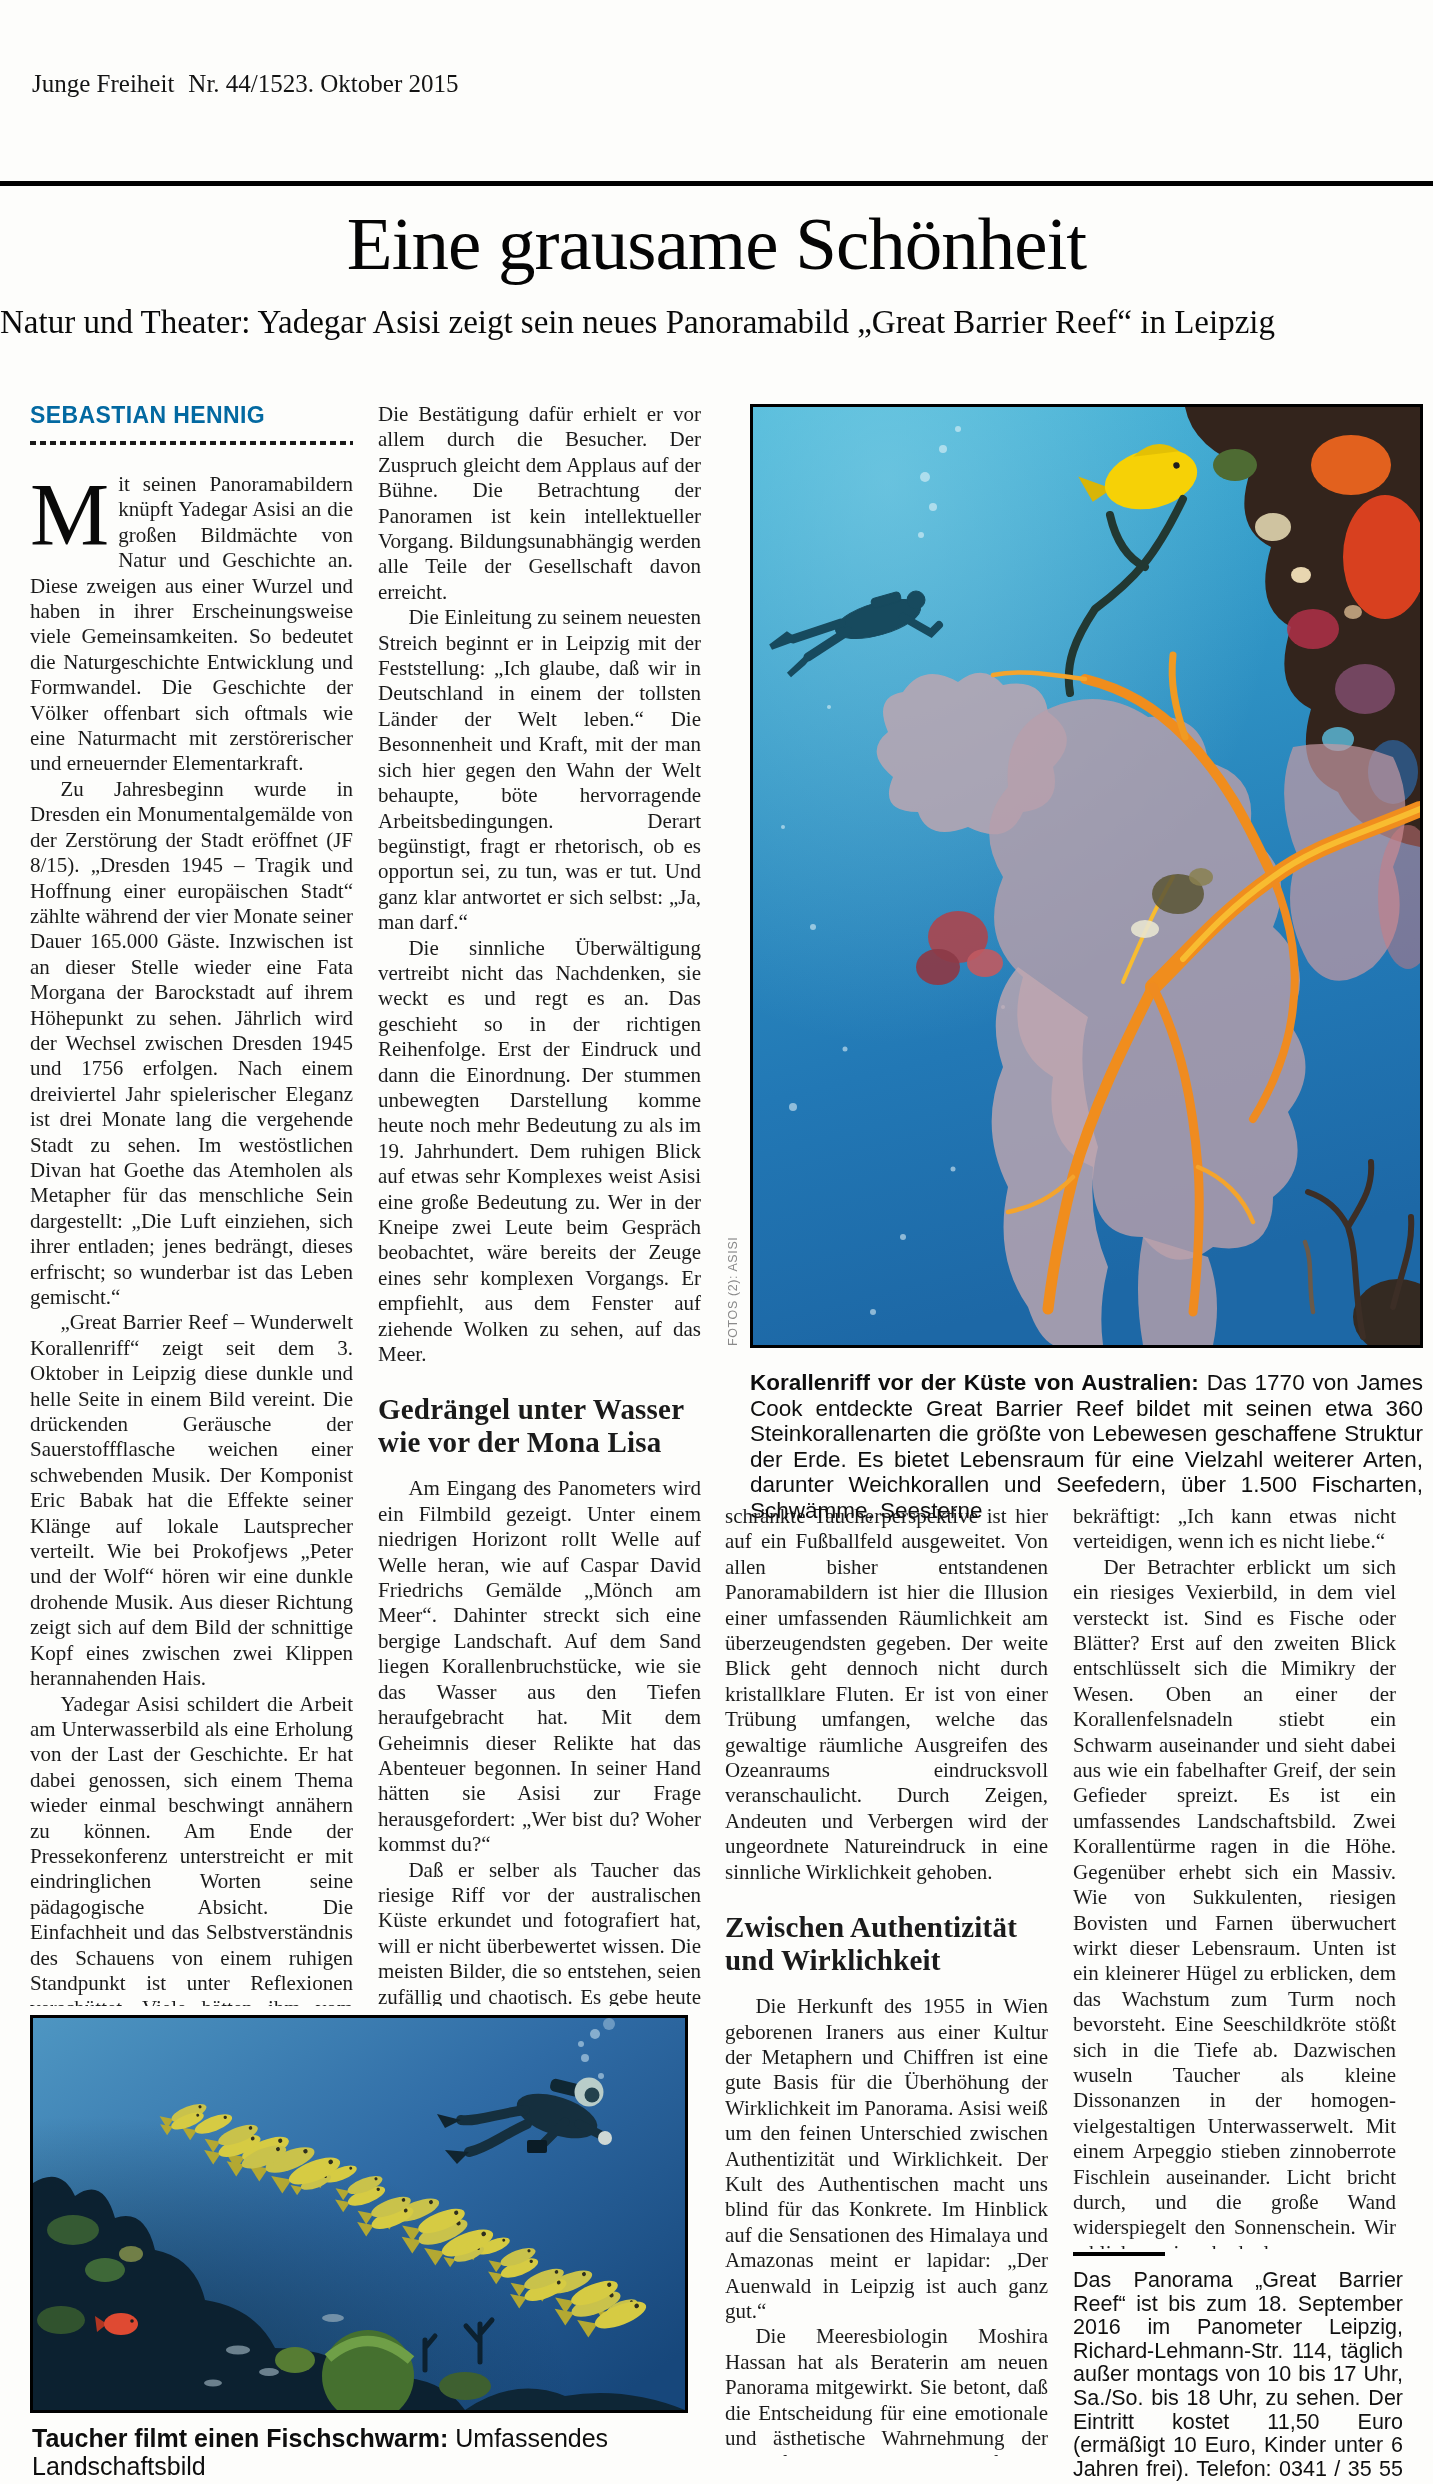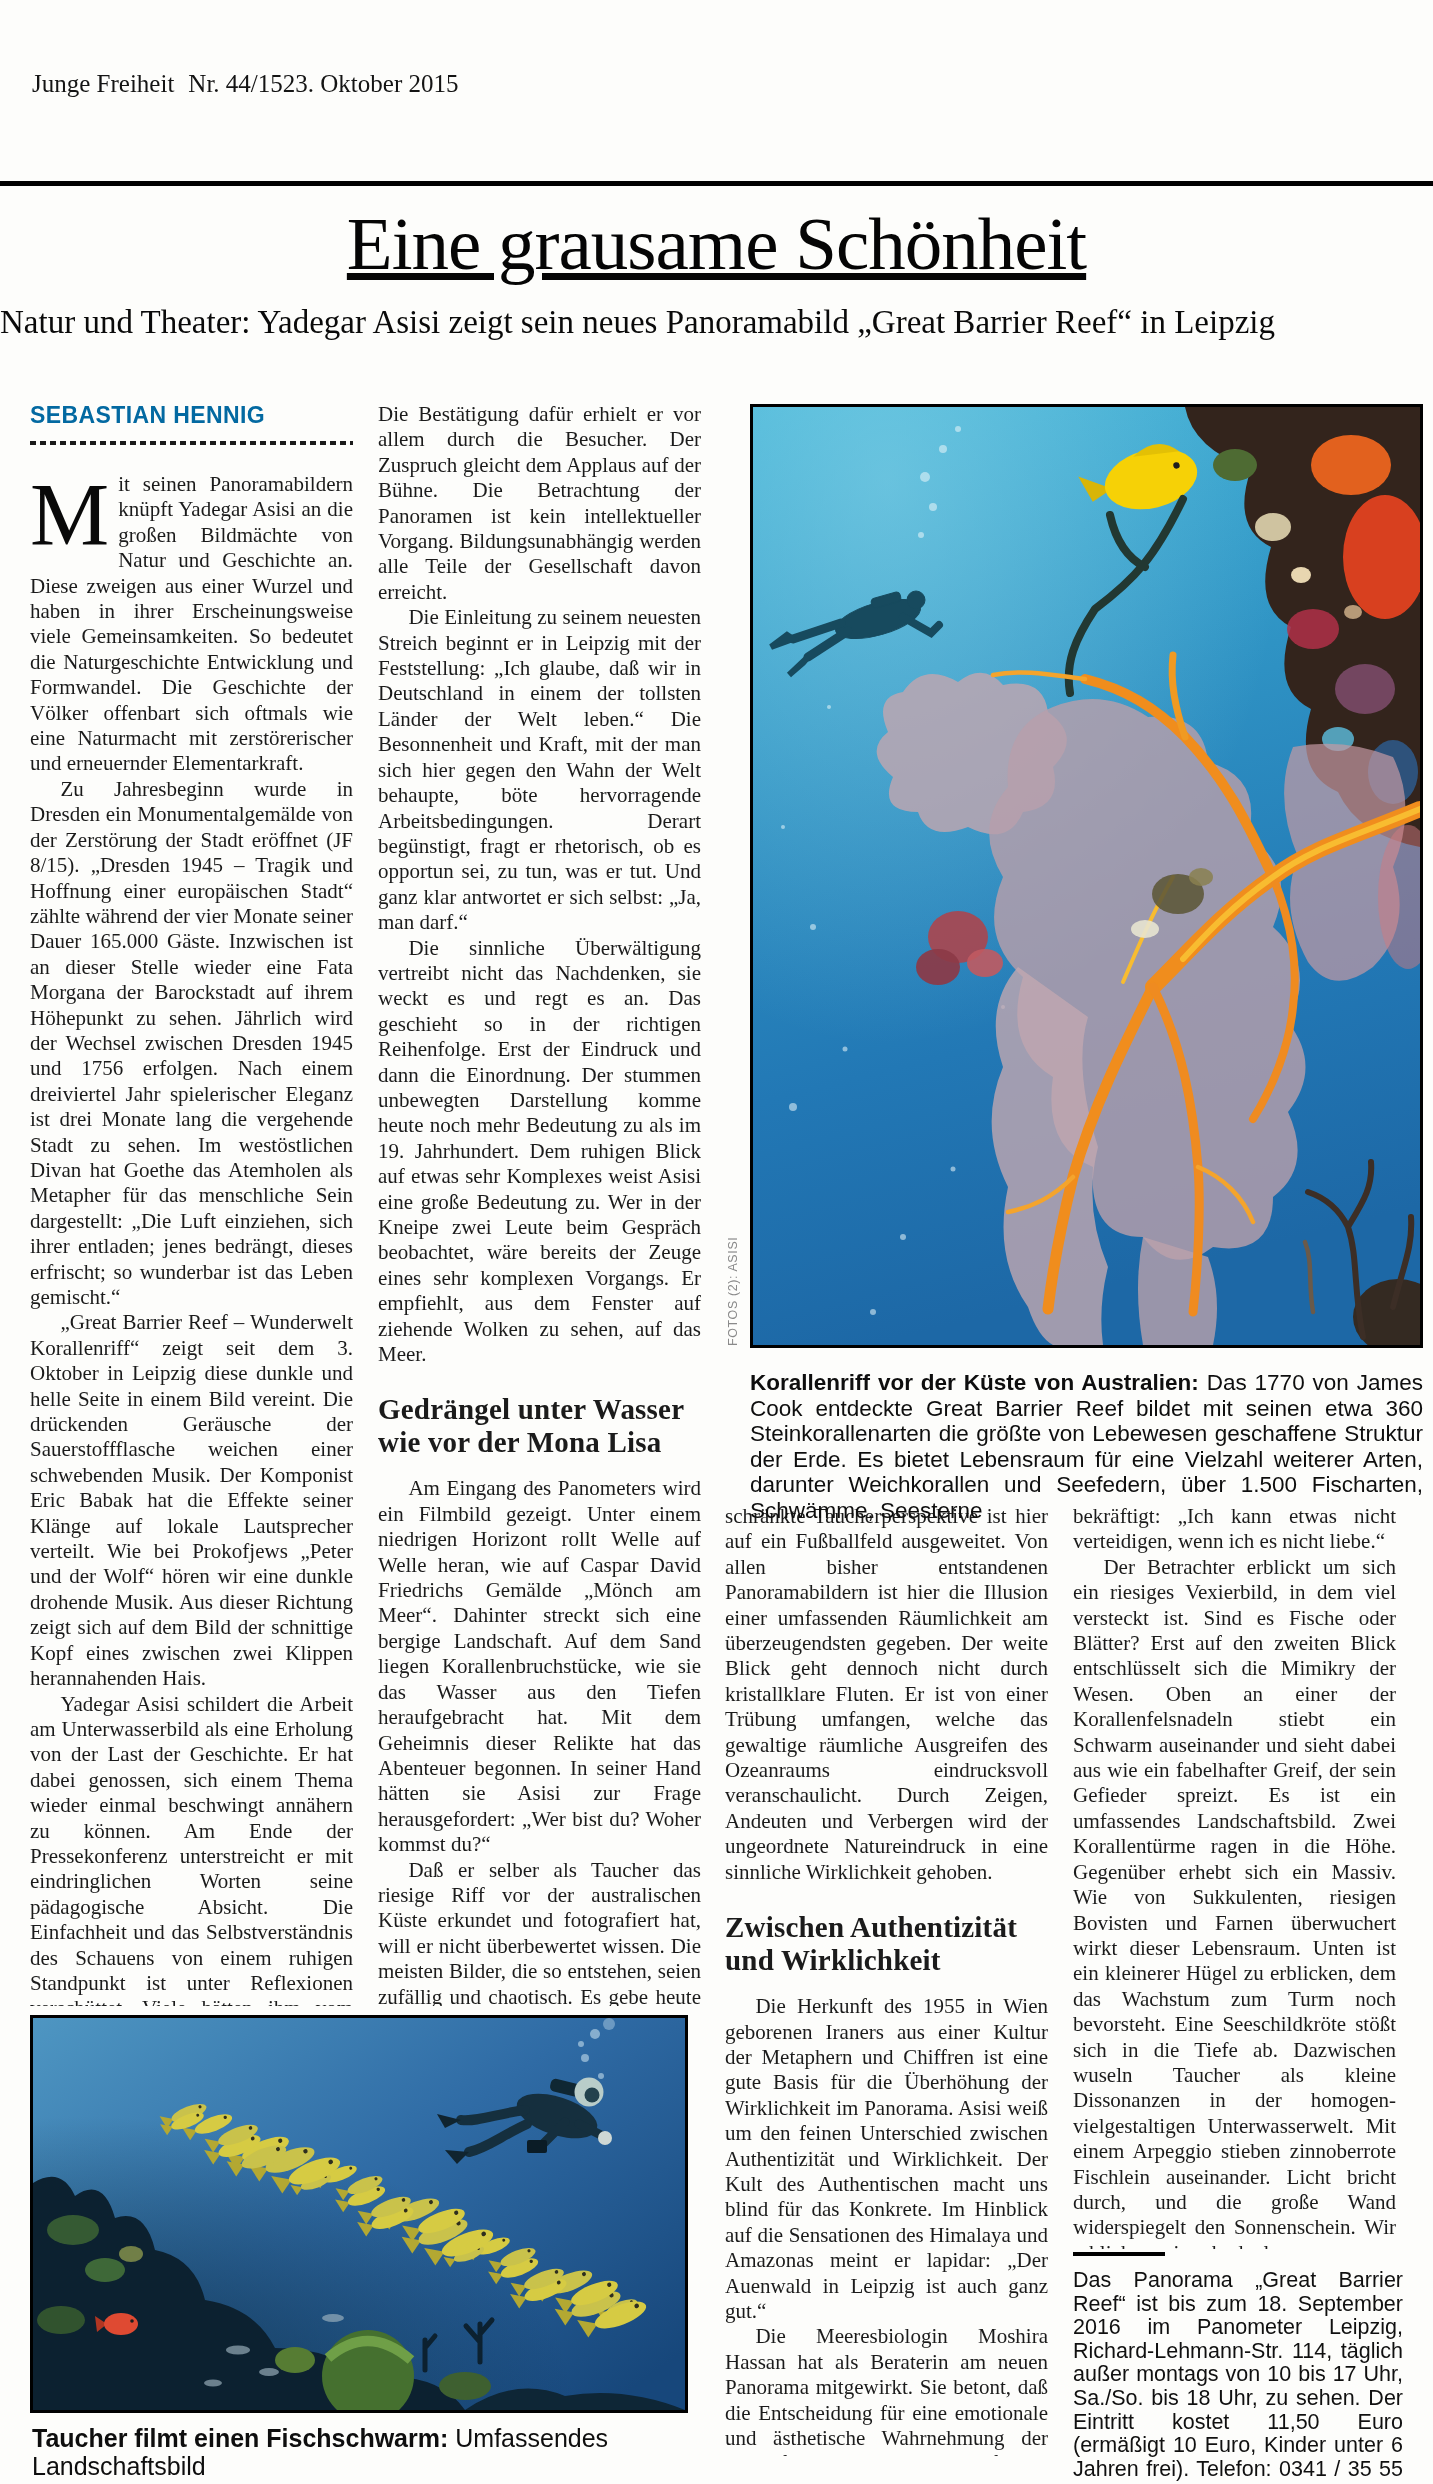--- a/index.html
+++ b/index.html
@@ -5,21 +5,21 @@
   html,body{margin:0;padding:0;background:#e8e8e8;}
   #page{position:relative;width:1433px;height:2484px;background:#fdfdfb;margin:0 auto;overflow:hidden;
         font-family:"Liberation Serif","DejaVu Serif",serif;color:#1b1b1b;}
   
   #masthead{position:absolute;left:32px;top:70px;font-size:25px;color:#141414;white-space:nowrap;}
   #masthead .issue{margin-left:14px;}
   #masthead .date{}
   #toprule{position:absolute;left:0;top:181px;width:1433px;height:5px;background:#000;}
   
   #headline{position:absolute;left:0;top:203px;width:1433px;text-align:center;
-            font-size:75px;line-height:82px;font-weight:400;color:#050505;letter-spacing:-1px;text-decoration:underline;}
+            font-size:75px;line-height:82px;font-weight:400;color:#050505;letter-spacing:-1px;}
   #subtitle{position:absolute;left:0;top:303px;width:1433px;
             font-size:33px;line-height:38px;font-weight:400;color:#0a0a0a;}
   
   .col{position:absolute;width:323px;overflow:hidden;font-size:21px;line-height:25.4px;text-align:justify;
        hyphens:auto;-webkit-hyphens:auto;}
   #col1{left:30px;top:402px;height:1604px;}
   #col2{left:378px;top:402px;height:1604px;}
   #col3{left:725px;top:1504px;height:952px;}
   #col4{left:1073px;top:1504px;height:745px;}
   .col p{margin:0;}

